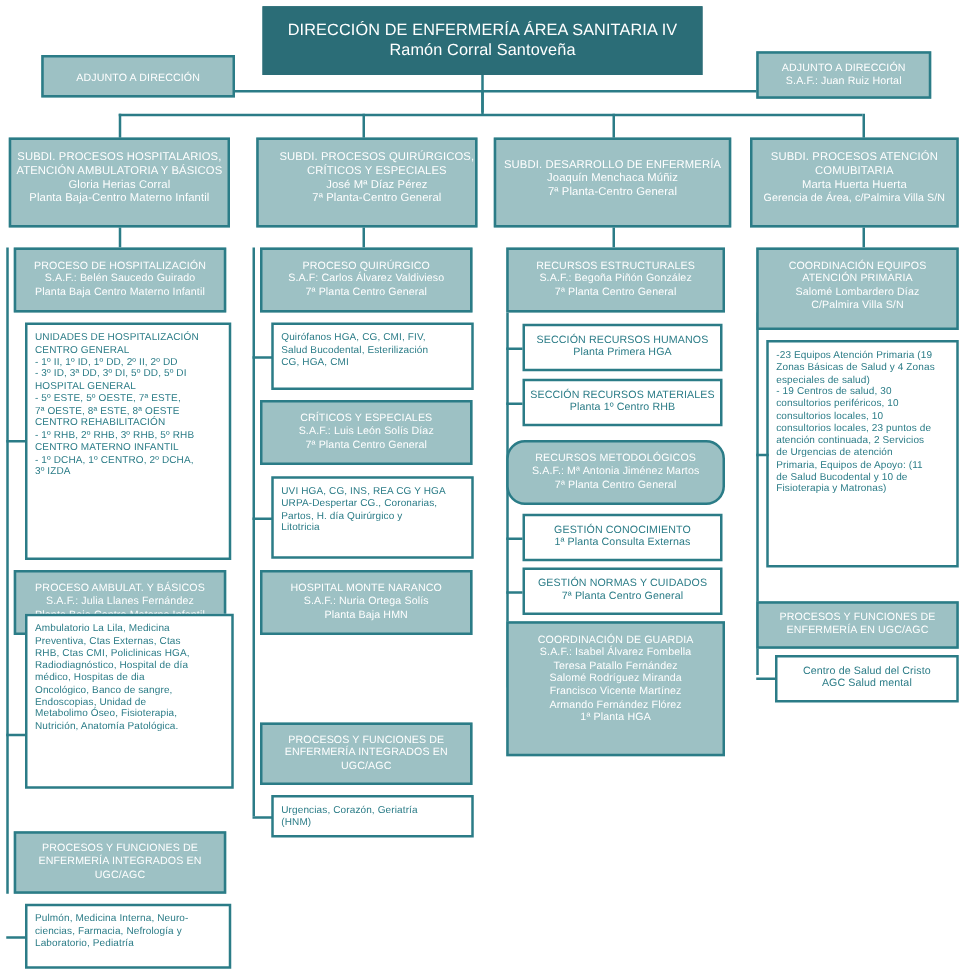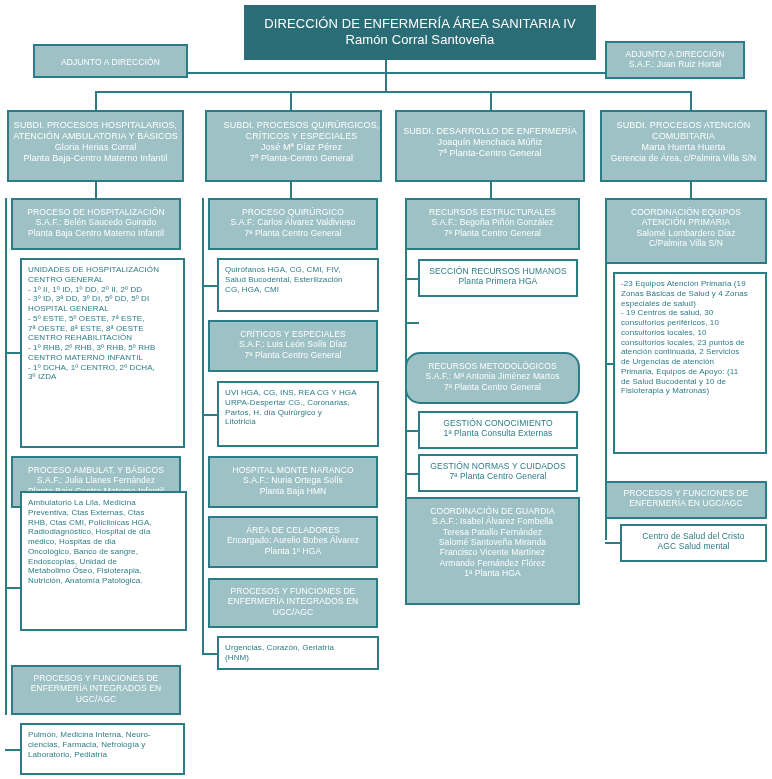--- a/index.html
+++ b/index.html
@@ -51,21 +51,21 @@
   
   .ln-h, .ln-v {
     position: absolute;
     background: #2b7c87;
   }
   .ln-h { height: 2px; }
   .ln-v { width: 2px; }
   .t9  { font-size: 9px; }
   .t85 { font-size: 8.5px; }
   .t8  { font-size: 8px; }
-  .t13 { font-size: 13px; margin-left: 34px; }
+  .t13 { font-size: 13px; }
 </style>
 </head>
 <body>
 
 <div id="chart">
 
   <div class="box box-dark t13" style="left:210px; top:5px; width:352px; height:55px; padding-top:9px;">
     <span class="ln">DIRECCIÓN DE ENFERMERÍA ÁREA SANITARIA IV</span>
     <span class="ln">Ramón Corral Santoveña</span>
   </div>
@@ -186,25 +186,20 @@
     <span class="ln">Partos, H. día Quirúrgico y</span>
     <span class="ln">Litotricia</span>
   </div>
 
   <div class="box box-mid t85" style="left:208px; top:456px; width:170px; height:52px; padding-top:7px;">
     <span class="ln">HOSPITAL MONTE NARANCO</span>
     <span class="ln">S.A.F.: Nuria Ortega Solís</span>
     <span class="ln">Planta Baja HMN</span>
   </div>
 
-  <div class="box box-mid t85" style="left:208px; top:516px; width:170px; height:52px; padding-top:7px;">
-    <span class="ln">ÁREA DE CELADORES</span>
-    <span class="ln">Encargado: Aurelio Bobes Álvarez</span>
-    <span class="ln">Planta 1º HGA</span>
-  </div>
 
   <div class="box box-mid t85" style="left:208px; top:578px; width:170px; height:50px; padding-top:6px;">
     <span class="ln">PROCESOS Y FUNCIONES DE</span>
     <span class="ln">ENFERMERÍA INTEGRADOS EN</span>
     <span class="ln">UGC/AGC</span>
   </div>
 
   <div class="box box-white t8" style="left:217px; top:636px; width:162px; height:34px; padding:5px 6px;">
     <span class="ln">Urgencias, Corazón, Geriatría</span>
     <span class="ln">(HNM)</span>
@@ -224,20 +219,24 @@
     <span class="ln">7ª Planta Centro General</span>
   </div>
 
   <div class="ln-h" style="left:405px; top:278px; width:14px;"></div>
   <div class="box box-white t85" style="left:418px; top:259px; width:160px; height:38px; padding-top:5px; text-align:center;">
     <span class="ln">SECCIÓN RECURSOS HUMANOS</span>
     <span class="ln">Planta Primera HGA</span>
   </div>
 
   <div class="ln-h" style="left:405px; top:322px; width:14px;"></div>
+  <div class="box box-white t85" style="left:418px; top:303px; width:160px; height:38px; padding-top:5px; text-align:center;">
+    <span class="ln">SECCIÓN RECURSOS MATERIALES</span>
+    <span class="ln">Planta 1º Centro RHB</span>
+  </div>
 
   <div class="box box-mid t85" style="left:405px; top:352px; width:175px; height:52px; padding-top:7px;border-radius:15px;">
     <span class="ln">RECURSOS METODOLÓGICOS</span>
     <span class="ln">S.A.F.: Mª Antonia Jiménez Martos</span>
     <span class="ln">7ª Planta Centro General</span>
   </div>
 
   <div class="ln-h" style="left:405px; top:430px; width:14px;"></div>
   <div class="box box-white t85" style="left:418px; top:411px; width:160px; height:38px; padding-top:5px; text-align:center;">
     <span class="ln">GESTIÓN CONOCIMIENTO</span>
@@ -247,21 +246,21 @@
   <div class="ln-h" style="left:405px; top:473px; width:14px;"></div>
   <div class="box box-white t85" style="left:418px; top:454px; width:160px; height:38px; padding-top:5px; text-align:center;">
     <span class="ln">GESTIÓN NORMAS Y CUIDADOS</span>
     <span class="ln">7ª Planta Centro General</span>
   </div>
 
   <div class="box box-mid t85" style="left:405px; top:497px; width:175px; height:108px; padding-top:7px;">
     <span class="ln">COORDINACIÓN DE GUARDIA</span>
     <span class="ln">S.A.F.: Isabel Álvarez Fombella</span>
     <span class="ln">Teresa Patallo Fernández</span>
-    <span class="ln">Salomé Santoveña Miranda</span>
+    <span class="ln">Salomé Rodríguez Miranda</span>
     <span class="ln">Francisco Vicente Martínez</span>
     <span class="ln">Armando Fernández Flórez</span>
     <span class="ln">1ª Planta HGA</span>
   </div>
 
   <div class="box box-mid t9" style="left:600px; top:110px; width:167px; height:72px; padding-top:8px;">
     <span class="ln">SUBDI. PROCESOS ATENCIÓN</span>
     <span class="ln">COMUBITARIA</span>
     <span class="ln">Marta Huerta Huerta</span>
     <span class="ln t85">Gerencia de Área, c/Palmira Villa S/N</span>

